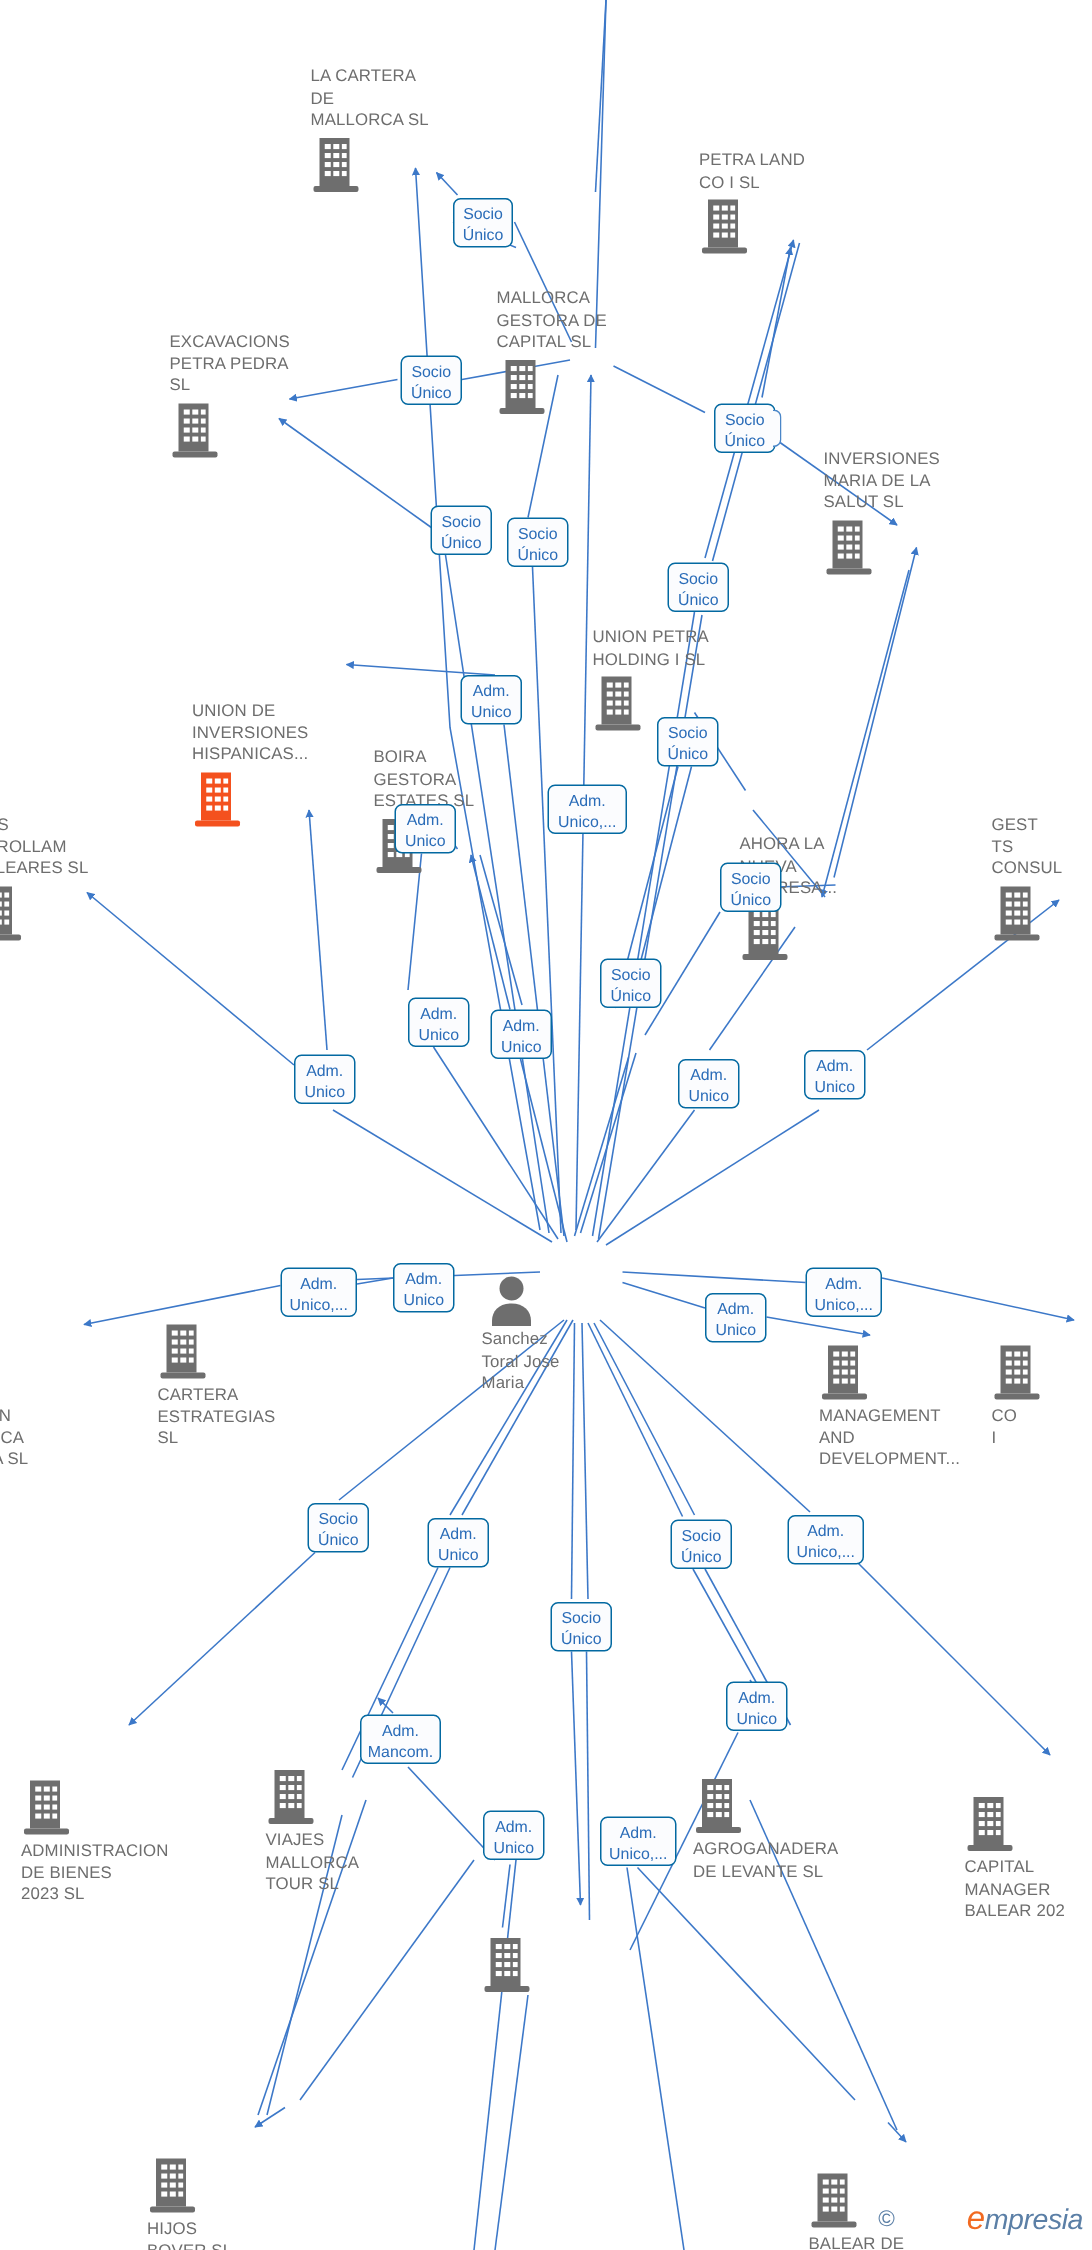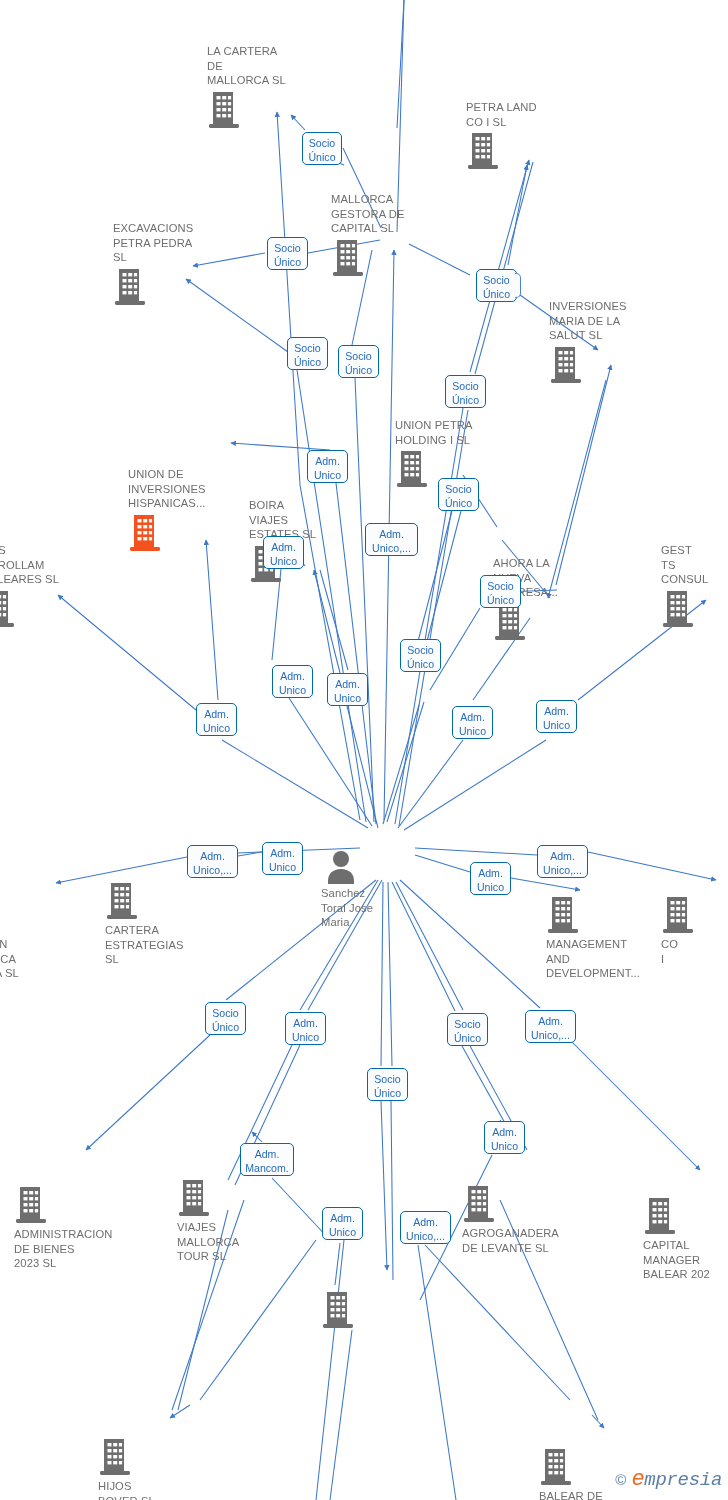--- a/index.html
+++ b/index.html
@@ -81,25 +81,26 @@
     z-index: 20;
     display: flex;
     align-items: center;
     gap: 5px;
   }
   #watermark .wm-c {
     font-size: 15px;
     color: #5b7fa6;
   }
   #watermark .wm-text {
-    font-family: Liberation Mono, monospace;
+    font-family: Liberation Sans, sans-serif;
     font-style: italic;
     font-size: 19px;
     color: #5b7fa6;
     letter-spacing: -0.3px;
+    margin-left: 43px;
   }
   #watermark .wm-text .wm-e {
     color: #f26a21;
     font-size: 22px;
   }
 </style>
 </head>
 <body>
 
 <div id="canvas">
@@ -390,21 +391,21 @@
               <rect x="15.2" y="18" width="4" height="3.4"></rect>
               <rect x="20.9" y="18" width="3.2" height="3.4"></rect>
               <rect x="9.5" y="24" width="4" height="3.4"></rect>
               <rect x="15.2" y="24" width="4" height="3.4"></rect>
               <rect x="20.9" y="24" width="3.2" height="3.4"></rect>
             </g>
           </svg></span>
       </div>
       <div class="node cap-top" style="left: 314px; top: 498px;">
         <span class="caption">BOIRA
-VIAJES
+GESTORA
 ESTATES  SL</span>
         <span class="glyph"><svg width="34" height="40" viewBox="0 0 34 40" aria-hidden="true">
             <rect x="6" y="2" width="20" height="32" fill="#6e6e6e"></rect>
             <rect x="2" y="34" width="30" height="4" rx="1.4" fill="#6e6e6e"></rect>
             <g fill="#ffffff">
               <rect x="9.5" y="6" width="4" height="3.4"></rect>
               <rect x="15.2" y="6" width="4" height="3.4"></rect>
               <rect x="20.9" y="6" width="3.2" height="3.4"></rect>
               <rect x="9.5" y="12" width="4" height="3.4"></rect>
               <rect x="15.2" y="12" width="4" height="3.4"></rect>

